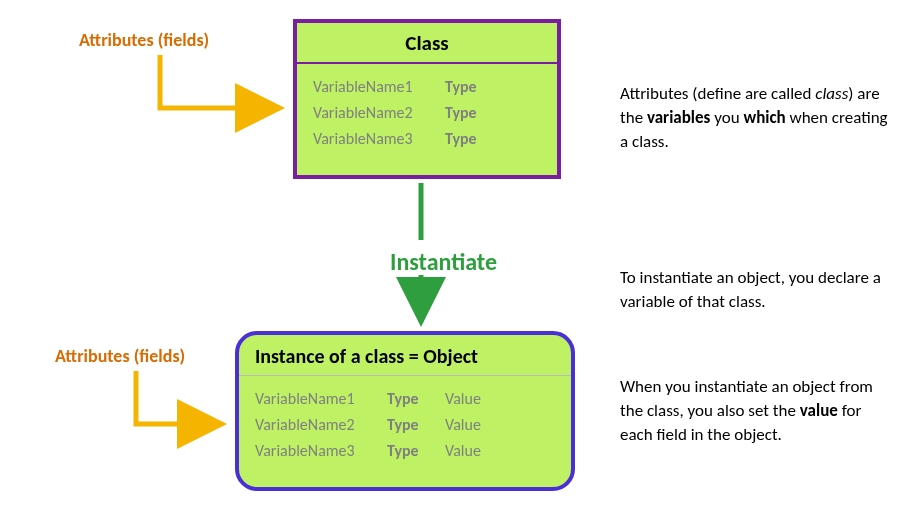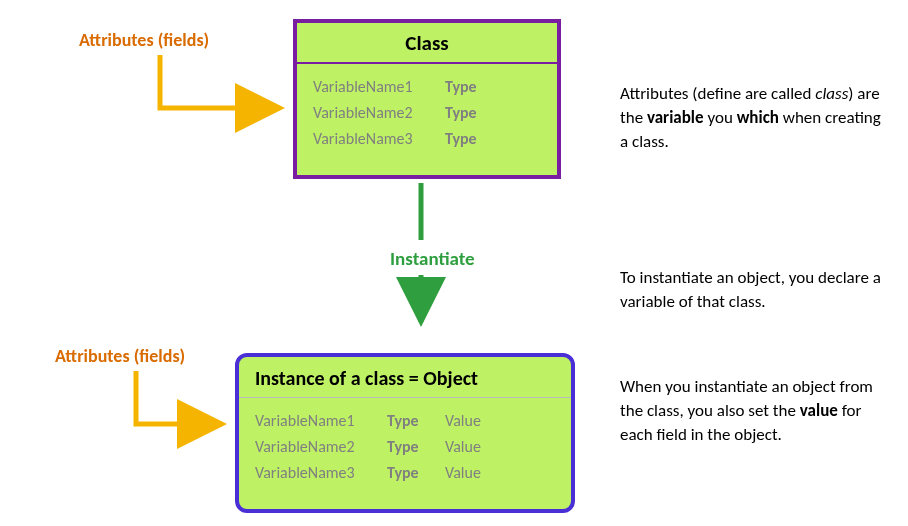--- a/index.html
+++ b/index.html
@@ -38,25 +38,25 @@
     font-size: 16px;
     line-height: 26px;
   }
   .row { display: flex; }
   .c-name { width: 132px; }
   .c-type { width: 58px; font-weight: bold; }
   .c-val  { width: 56px; }
 
   .obj-box {
     left: 235px;
-    top: 353px;
+    top: 331px;
     width: 340px;
     height: 160px;
     border: 4px solid #4b2fd6;
-    border-radius: 12px;
+    border-radius: 22px;
   }
   .obj-header {
     font-weight: 700;
     font-size: 20px;
     padding: 9px 0 7px 16px;
     border-bottom: 1px solid #bbb;
   }
   .obj-body {
     padding: 10px 16px 8px 16px;
     color: #808080;
@@ -76,21 +76,21 @@
   .attr2 { left: 55px; top: 345px; }
 
   svg.arrow { position: absolute; overflow: visible; }
 
   .inst-label {
     position: absolute;
     left: 390px;
     top: 247px;
     color: #2e9e3f;
     font-weight: 700;
-    font-size: 19px;
+    font-size: 24px;
   }
 
   .side {
     position: absolute;
     left: 620px;
     width: 270px;
     font-size: 17px;
     line-height: 24px;
     color: #000;
   }
@@ -179,18 +179,18 @@
     </div>
     <div class="row">
       <span class="c-name">VariableName3</span>
       <span class="c-type">Type</span>
       <span class="c-val">Value</span>
     </div>
   </div>
 </div>
 
 <div class="side side1">
-  <span>Attributes (define are called </span><i>class</i><span>) are the </span><b>variable</b><span> you </span><b>which</b><span> when creating a class.</span>
+  <span>Attributes (define are called </span><i>class</i><span>) are the </span><b>variables</b><span> you </span><b>which</b><span> when creating a class.</span>
 </div>
 <div class="side side2">To instantiate an object, you declare a variable of that class.</div>
 <div class="side side3">
   <span>When you instantiate an object from the class, you also set the </span><b>value</b><span> for each field in the object.</span>
 </div>
 
 </body></html>

